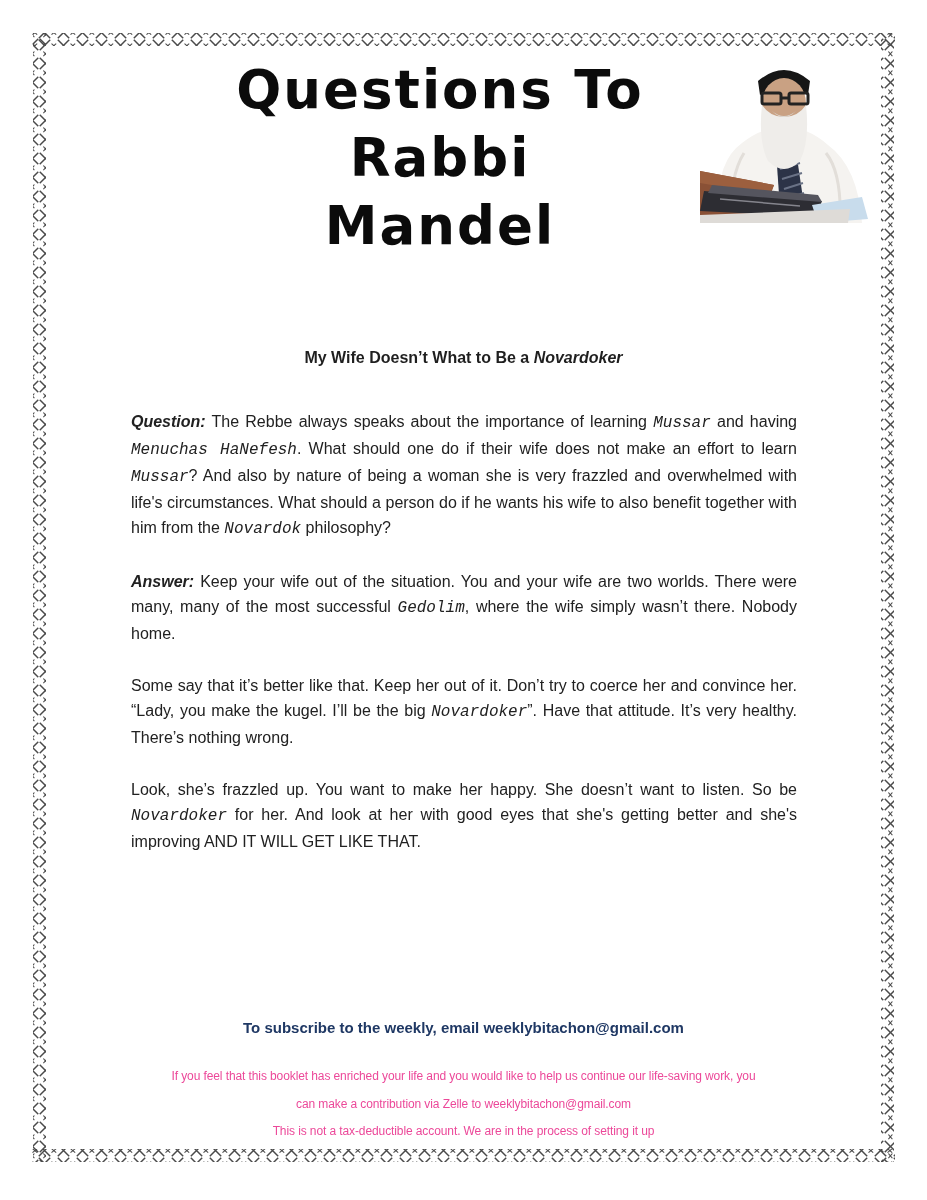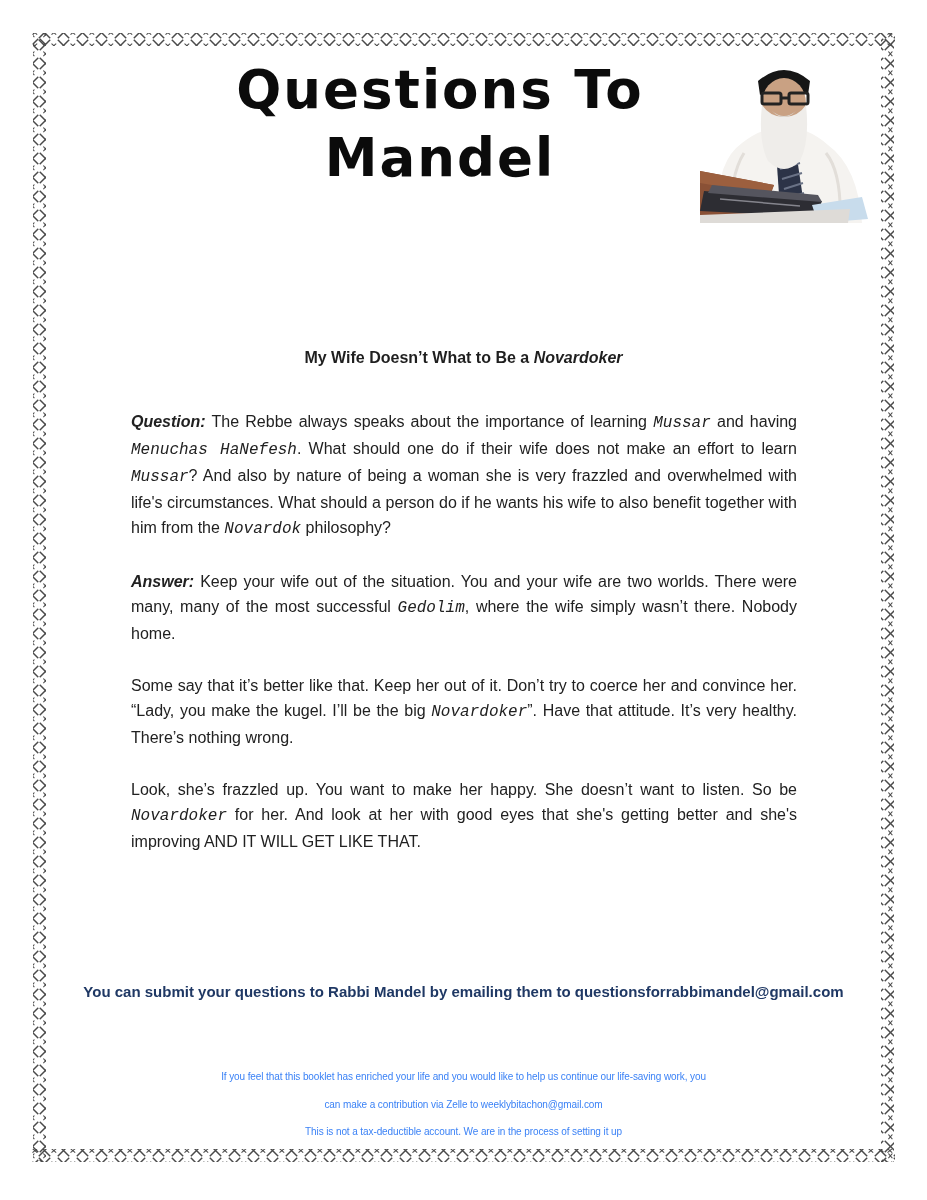--- a/index.html
+++ b/index.html
@@ -27,21 +27,21 @@
   .content i{font-style:italic;font-family:Liberation Mono, monospace;}
   .content b{font-weight:bold;font-style:italic;}
   .footer-navy{
     position:absolute;left:32px;width:863px;text-align:center;
     font-weight:bold;font-size:15px;line-height:22px;color:#1f3864;
   }
   .f-submit{top:981px;}
   .f-subscribe{top:1017px;}
   .footer-gray{
     position:absolute;top:1063px;left:48px;width:831px;text-align:center;
-    font-size:10px;line-height:27.5px;color:#3b82f6;font-weight:400;letter-spacing:-0.1px;
+    font-size:12px;line-height:27.5px;color:#ec4899;font-weight:400;letter-spacing:-0.1px;
   }
 </style>
 </head>
 <body>
 
 <div class="page">
 
   <svg class="border-svg" viewBox="0 0 927 1200" xmlns="http://www.w3.org/2000/svg">
     <defs>
       <pattern id="stitchH" width="19" height="13" patternUnits="userSpaceOnUse">
@@ -54,20 +54,21 @@
       </pattern>
     </defs>
     <rect x="32" y="33" width="863" height="13" fill="url(#stitchH)"></rect>
     <rect x="32" y="1149" width="863" height="13" fill="url(#stitchH)"></rect>
     <rect x="33" y="33" width="13" height="1129" fill="url(#stitchV)"></rect>
     <rect x="881" y="33" width="13" height="1129" fill="url(#stitchV)"></rect>
   </svg>
 
   <div class="doc-title">
     <div>Questions To</div>
+    <div>Rabbi</div>
     <div>Mandel</div>
   </div>
 
   <svg class="photo" viewBox="0 0 168 168" xmlns="http://www.w3.org/2000/svg">
 
     <path d="M18 168 Q14 108 42 88 Q62 72 84 72 Q108 72 128 90 Q158 112 162 168 Z" fill="#f5f3f0"></path>
     <path d="M30 168 Q30 120 44 98" stroke="#e2ded9" stroke-width="3" fill="none"></path>
     <path d="M140 168 Q142 118 126 98" stroke="#e2ded9" stroke-width="3" fill="none"></path>
 
     <path d="M76 96 L96 96 L104 150 L80 154 Z" fill="#2c3347"></path>
@@ -100,21 +101,21 @@
   <div class="content">
     <p><b>Question:</b><span> The Rebbe always speaks about the importance of learning </span><i>Mussar</i><span> and having </span><i>Menuchas HaNefesh</i><span>. What should one do if their wife does not make an effort to learn </span><i>Mussar</i><span>? And also by nature of being a woman she is very frazzled and overwhelmed with life's circumstances. What should a person do if he wants his wife to also benefit together with him from the </span><i>Novardok</i><span> philosophy?</span></p>
 
     <p><b>Answer:</b><span> Keep your wife out of the situation. You and your wife are two worlds. There were many, many of the most successful </span><i>Gedolim</i><span>, where the wife simply wasn’t there. Nobody home.</span></p>
 
     <p><span>Some say that it’s better like that. Keep her out of it. Don’t try to coerce her and convince her. “Lady, you make the kugel. I’ll be the big </span><i>Novardoker</i><span>”. Have that attitude. It’s very healthy. There’s nothing wrong.</span></p>
 
     <p><span>Look, she’s frazzled up. You want to make her happy. She doesn’t want to listen. So be </span><i>Novardoker</i><span> for her. And look at her with good eyes that she's getting better and she's improving AND IT WILL GET LIKE THAT.</span></p>
   </div>
 
-  <div class="footer-navy f-submit">You can submit your questions to Rabbi Mandel by emailing them to questionsforrabbimandel@gmail.com</div>
+  <div class="footer-navy f-subscribe">To subscribe to the weekly, email weeklybitachon@gmail.com</div>
 
   <div class="footer-gray">
     <div>If you feel that this booklet has enriched your life and you would like to help us continue our life-saving work, you</div>
     <div>can make a contribution via Zelle to weeklybitachon@gmail.com</div>
     <div>This is not a tax-deductible account. We are in the process of setting it up</div>
   </div>
 
 </div>
 
 </body></html>

